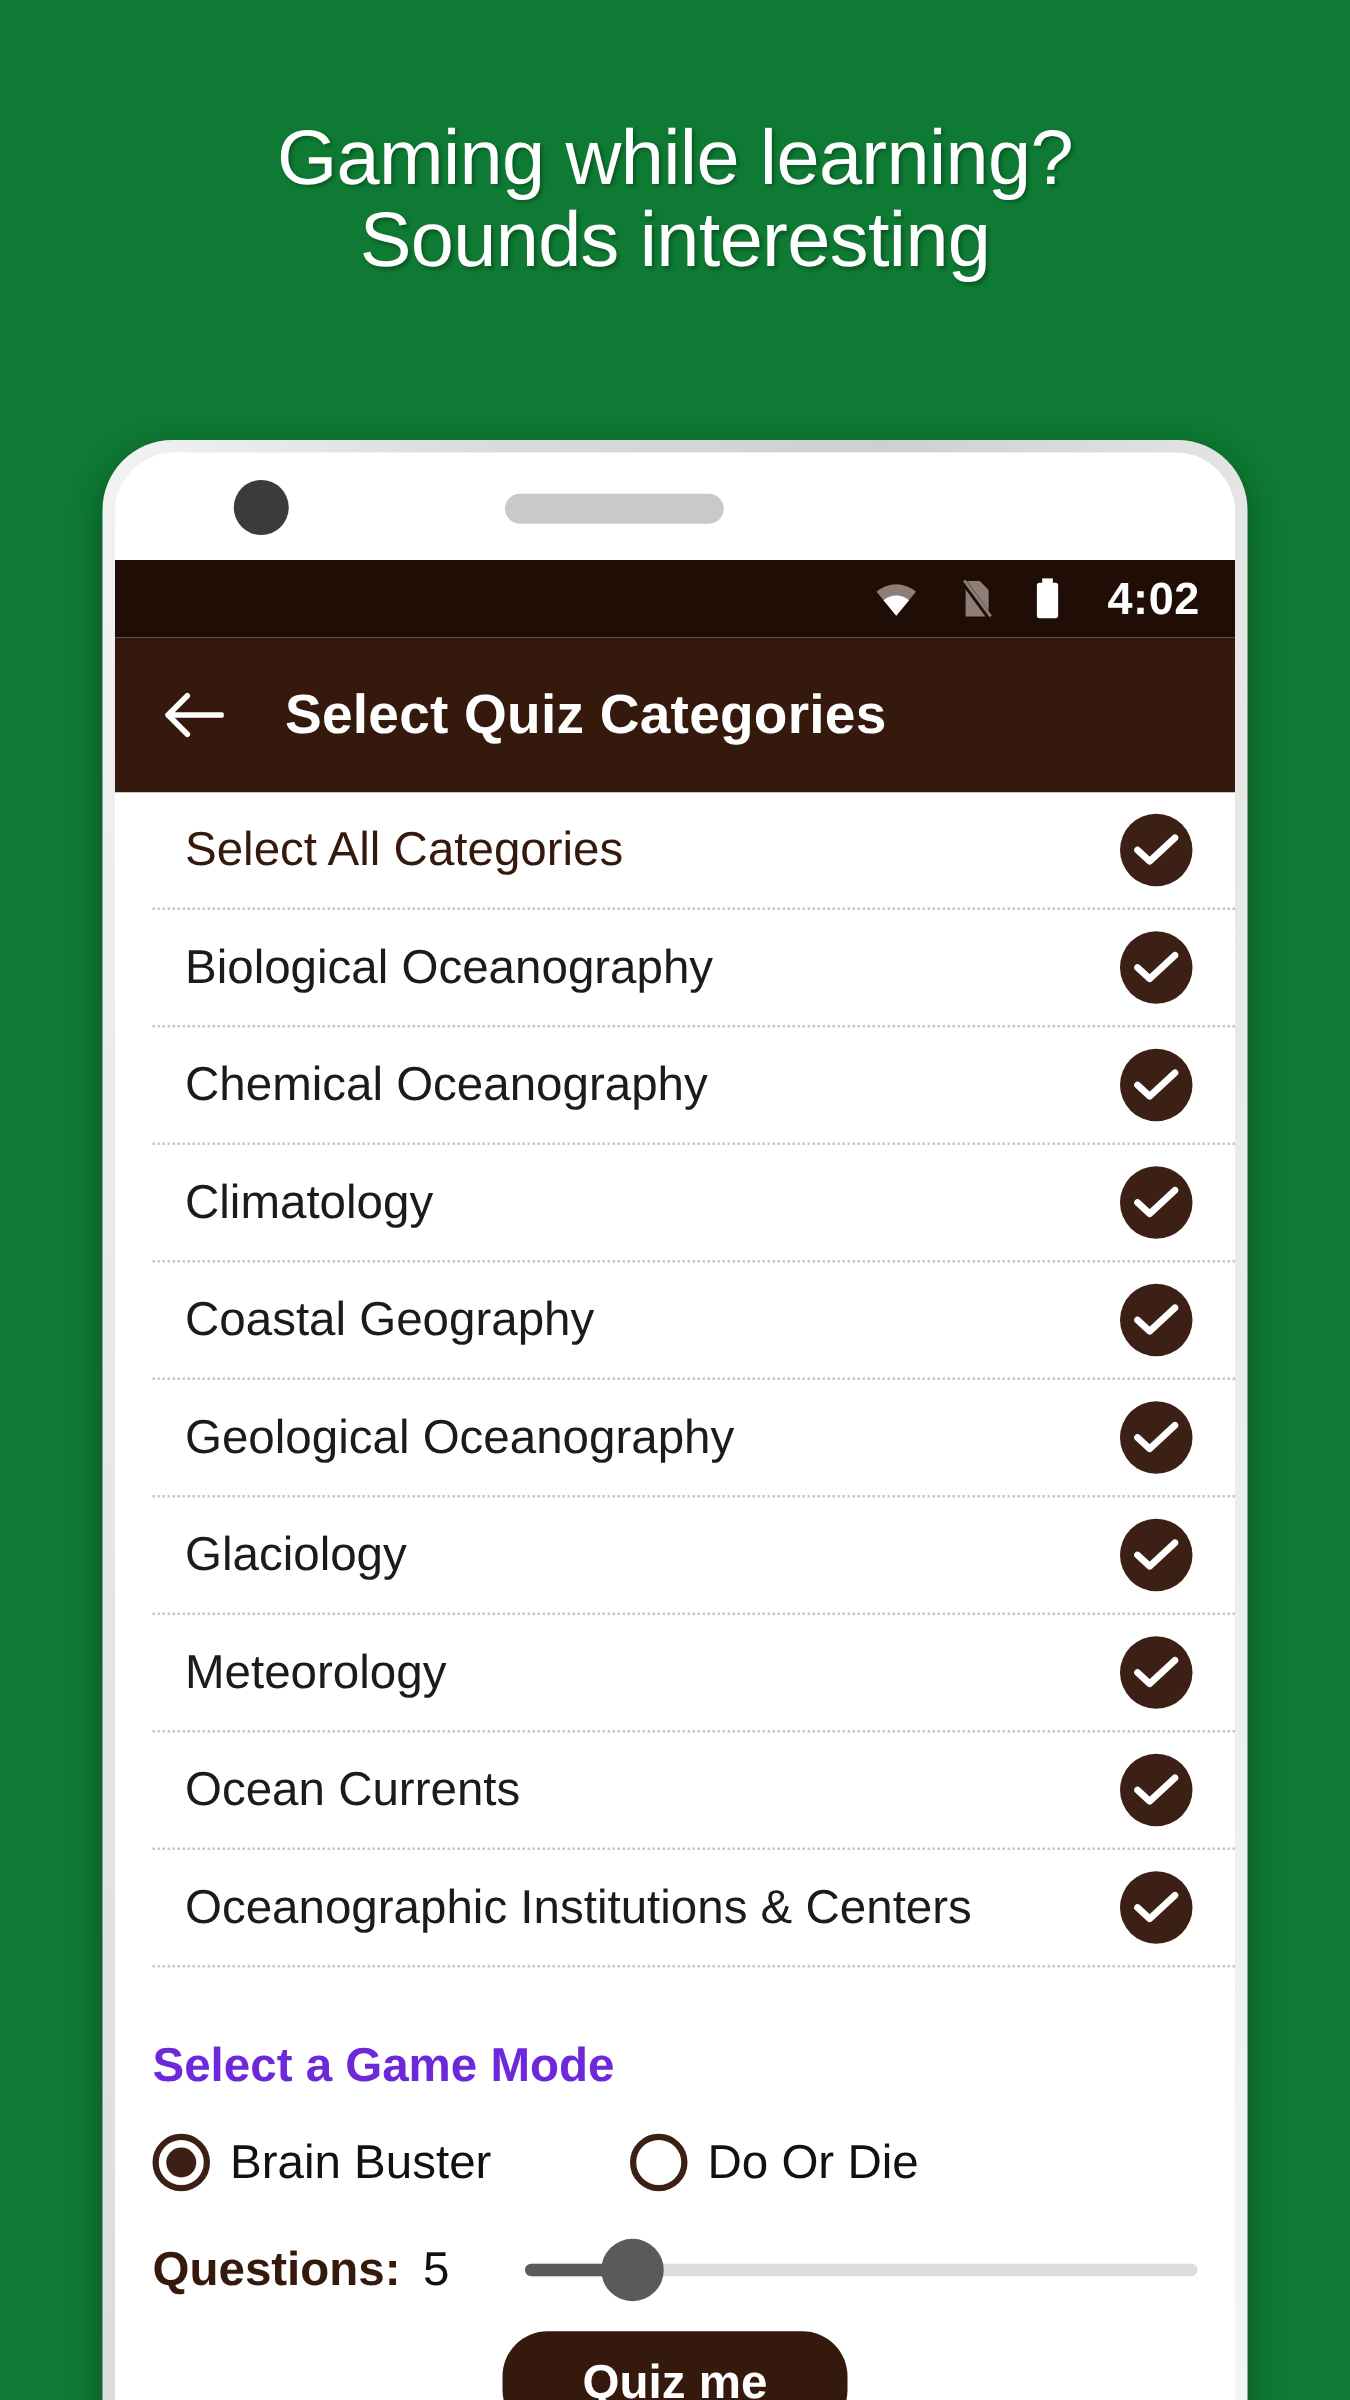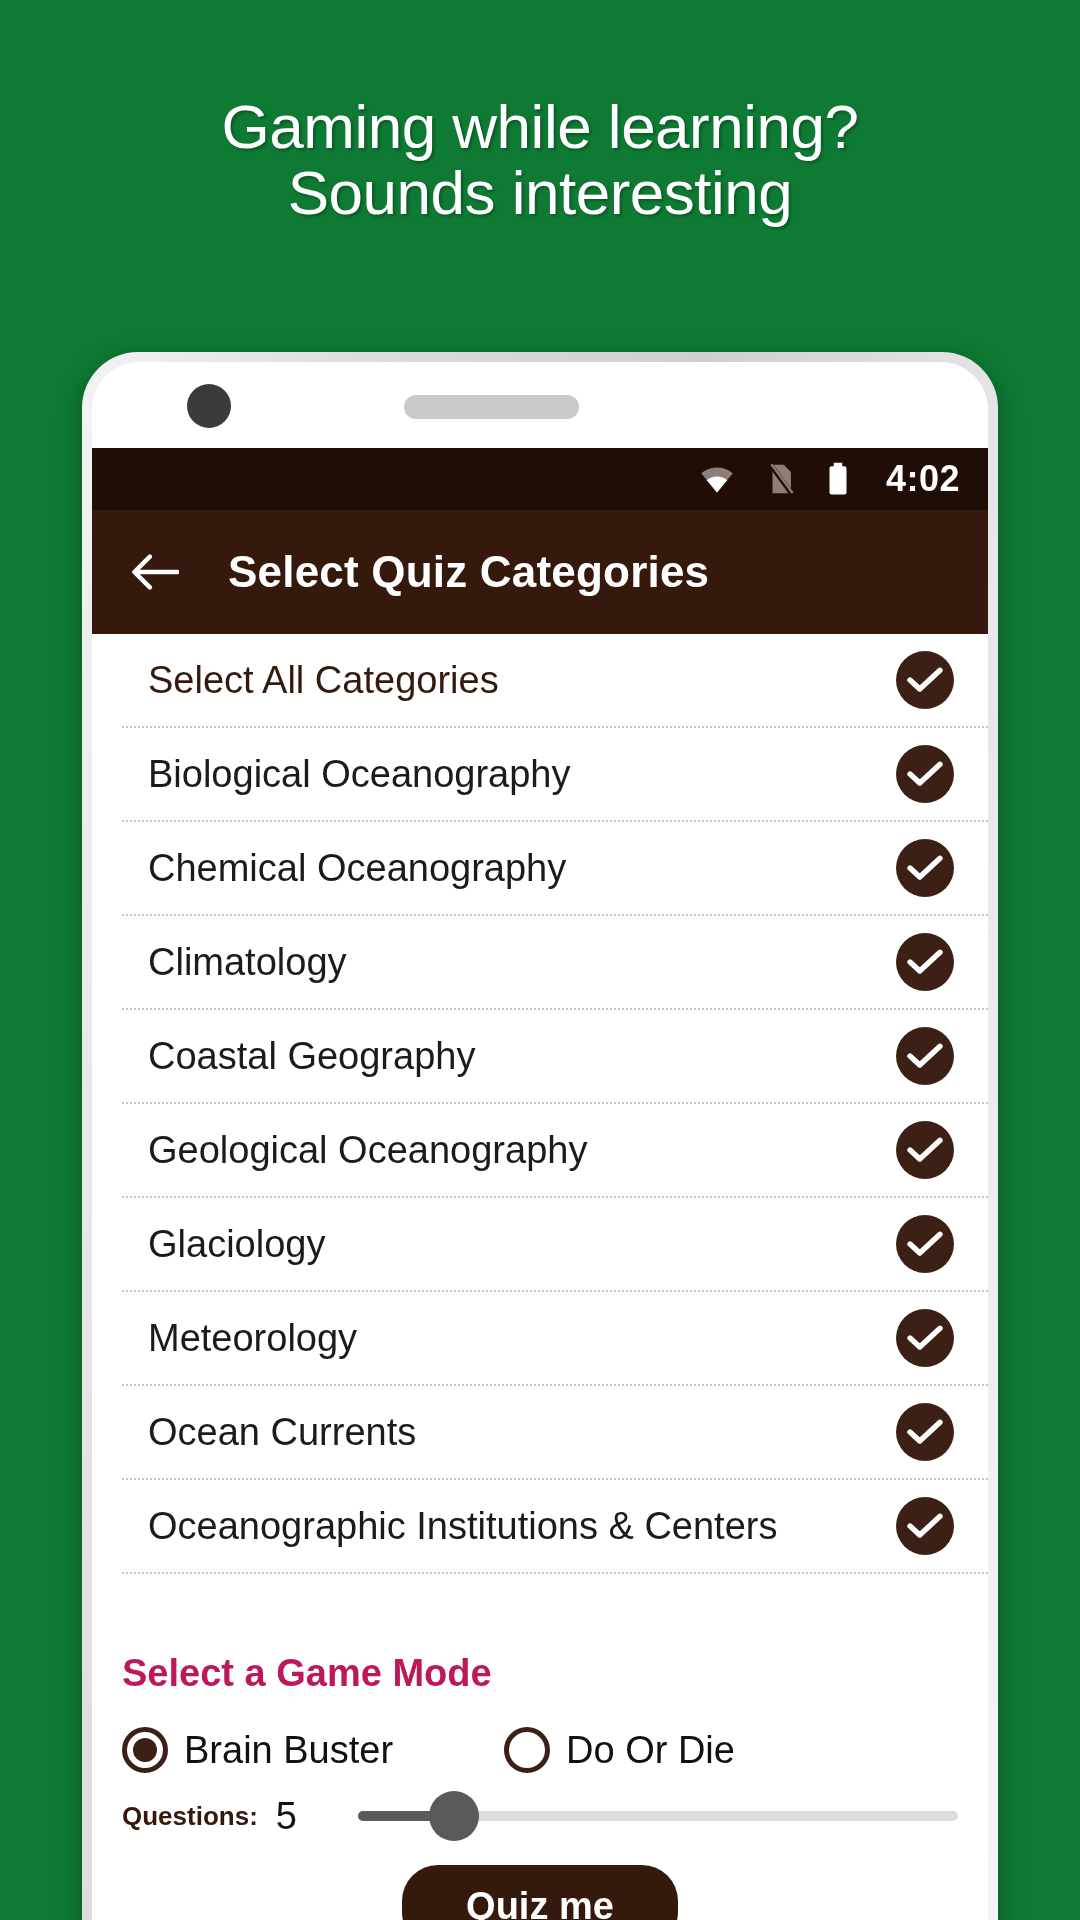--- a/index.html
+++ b/index.html
@@ -165,27 +165,27 @@
     position: absolute;
     left: 0;
     bottom: 0;
     width: 100%;
     background: #ffffff;
     padding: 16px 30px 0 30px;
   }
   .panel-title {
     font-size: 38px;
     font-weight: 700;
-    color: #be185d;
+    color: #6d28d9;
     margin-bottom: 32px;
   }
   .mode-row {
     display: flex;
     align-items: flex-start;
-    margin-bottom: 20px;
+    margin-bottom: 40px;
   }
   .mode-option {
     display: flex;
     align-items: center;
     cursor: pointer;
   }
   .mode-option:first-child { width: 382px; }
   .radio {
     width: 46px;
     height: 46px;
@@ -209,21 +209,21 @@
     margin-left: 16px;
     white-space: nowrap;
   }
 
   .questions-row {
     display: flex;
     align-items: center;
     margin-bottom: 26px;
   }
   .q-label {
-    font-size: 26px;
+    font-size: 38px;
     font-weight: 700;
     color: #35190D;
     white-space: nowrap;
   }
   .q-value {
     font-size: 38px;
     color: #111111;
     margin-left: 18px;
     min-width: 40px;
   }

